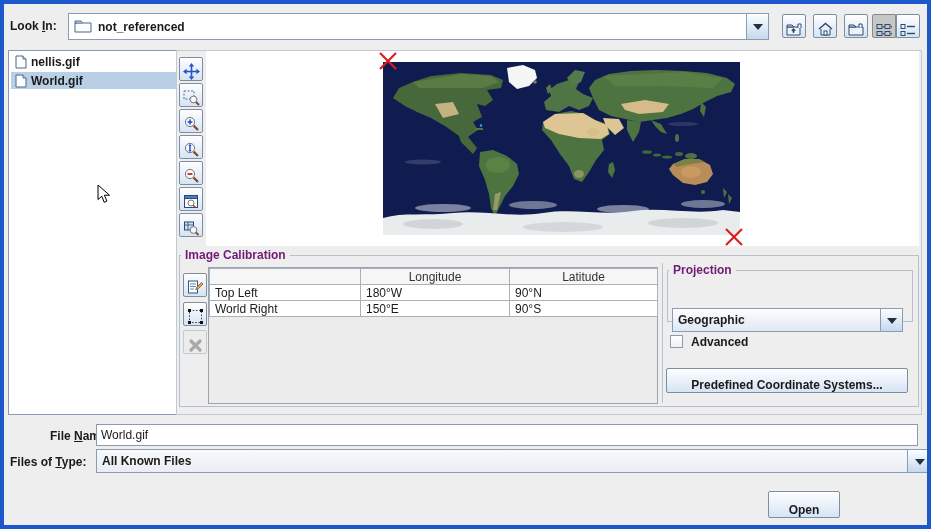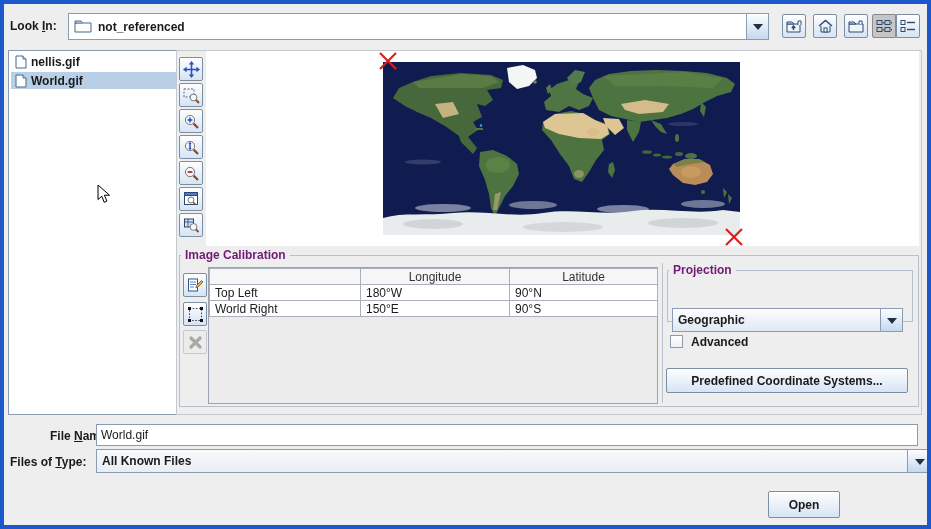--- a/index.html
+++ b/index.html
@@ -12,21 +12,21 @@
   
   .combo{position:absolute;background:#ffffff;border:1px solid #8a9cb2;display:flex;align-items:center;box-sizing:border-box;}
   .combo .ctext{flex:1;padding-left:5px;font-weight:bold;white-space:nowrap;overflow:hidden;display:flex;align-items:center;gap:5px;}
   .arrowbtn{width:21px;align-self:stretch;border-left:1px solid #8a9cb2;
             background:linear-gradient(180deg,#fdfeff,#e3edf8 45%,#c4d8ee);display:flex;align-items:center;justify-content:center;}
   .tri{width:0;height:0;border:5px solid transparent;border-top:6px solid #222f3f;margin-top:6px;}
 
   
   .btn{position:absolute;box-sizing:border-box;border:1px solid #7b8ea2;border-radius:2px;
        background:linear-gradient(180deg,#fefefe,#ecf2fa 45%,#d6e4f4);
-       display:flex;align-items:center;justify-content:center;font-weight:bold;font-size:12px;cursor:default;}
+       display:flex;align-items:flex-end;justify-content:center;font-weight:bold;font-size:12px;cursor:default;}
   .tbtn{width:24px;height:24px;padding:0;}
   .tbtn.sel{background:#c6c6c6;border-color:#8a8a8a;}
   .tbtn.disabled{background:#ececec;border-color:#c2c9d0;}
 
   
   .filelist{position:absolute;left:8px;top:50px;width:172px;height:365px;background:#ffffff;border:1px solid #8a9cb2;box-sizing:border-box;}
   .fitem{display:flex;align-items:center;gap:4px;height:17px;padding-left:4px;font-weight:bold;margin:2px 2px 0 2px;}
   .fitem.selected{background:#b8cfe5;}
 
   

